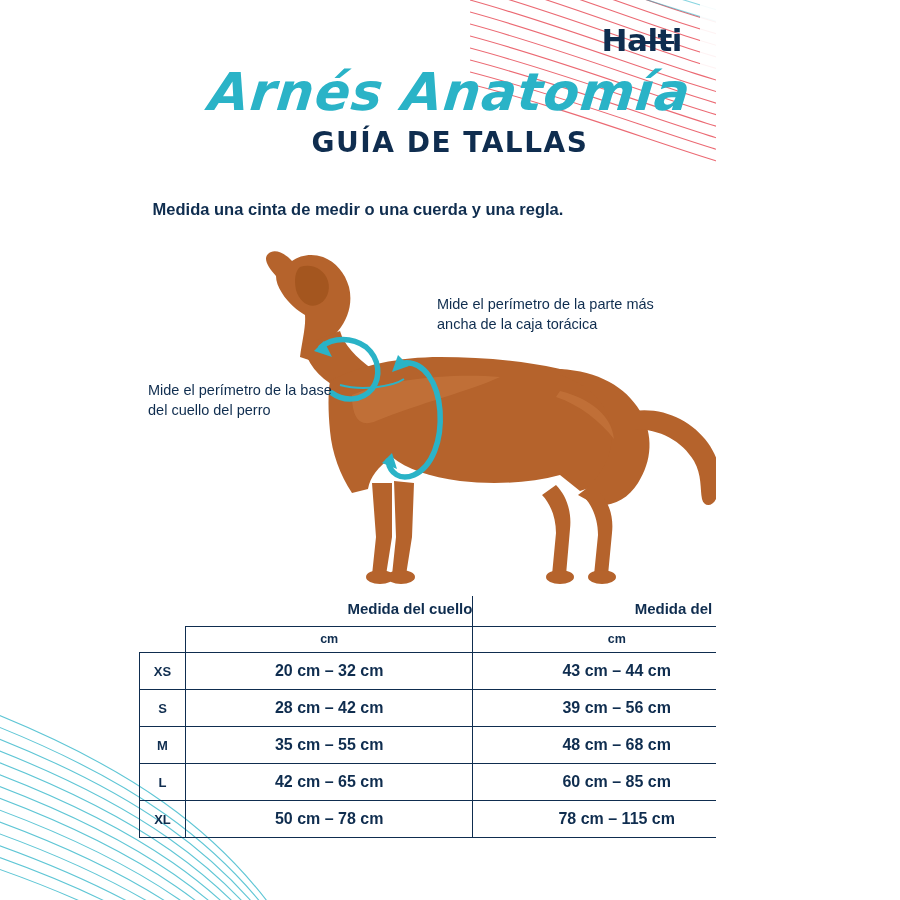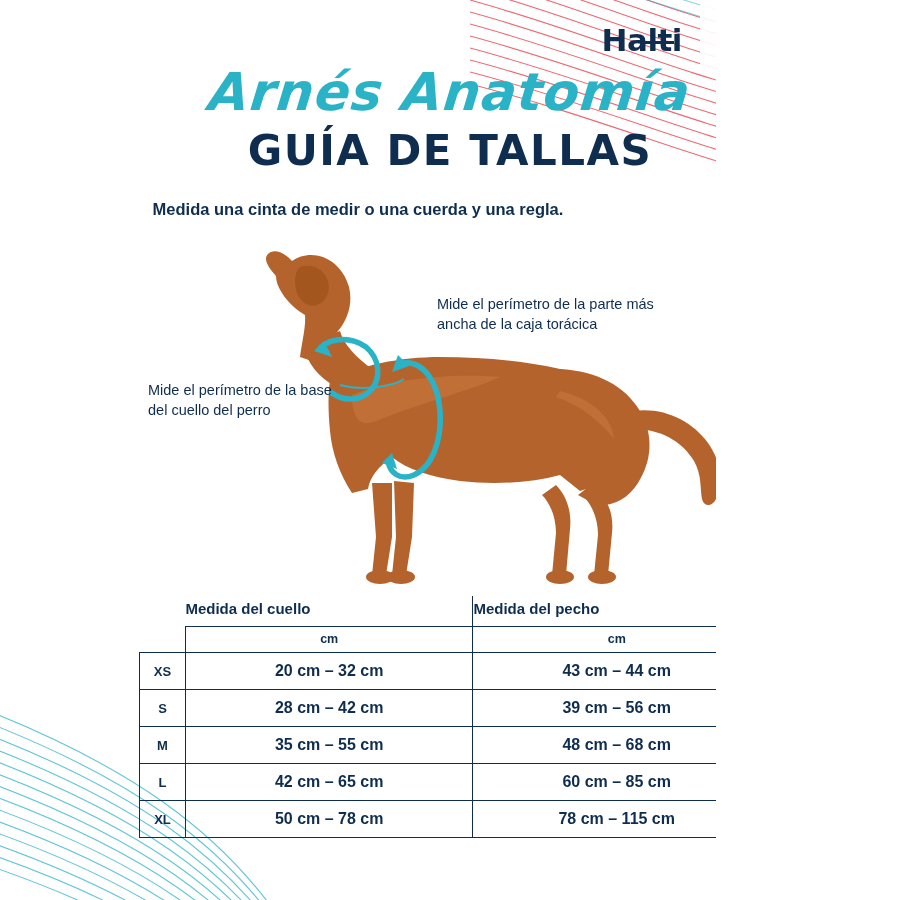--- a/index.html
+++ b/index.html
@@ -56,21 +56,21 @@
     color: #2ab3c7;
     letter-spacing: 1px;
     transform: skewX(-6deg);
   }
   .title-main {
     position: absolute;
     top: 126px; left: 0; width: 900px;
     text-align: center;
     font-family: "DejaVu Sans", sans-serif;
     font-weight: bold;
-    font-size: 42px;
+    font-size: 28px;
     letter-spacing: 1.5px;
     color: #0f2d4f;
   }
   .subtitle {
     position: absolute;
     top: 198px; left: 50%;
     transform: translateX(-50%);
     width: 760px;
     text-align: center;
     font-family: "Liberation Sans", sans-serif;
@@ -106,21 +106,21 @@
     color: #0f2d4f;
   }
   .size-table td, .size-table th {
     border: 0;
     padding: 0;
   }
   .size-table .hdr-row th {
     font-size: 15px;
     font-weight: bold;
     padding: 4px 0 9px 0;
-    text-align: left;
+    text-align: right;
   }
   .size-table .unit-row td {
     font-size: 12.5px;
     font-weight: bold;
     text-align: center;
     padding: 5px 0 6px 0;
   }
   .size-table tbody td {
     font-size: 16px;
     font-weight: bold;

